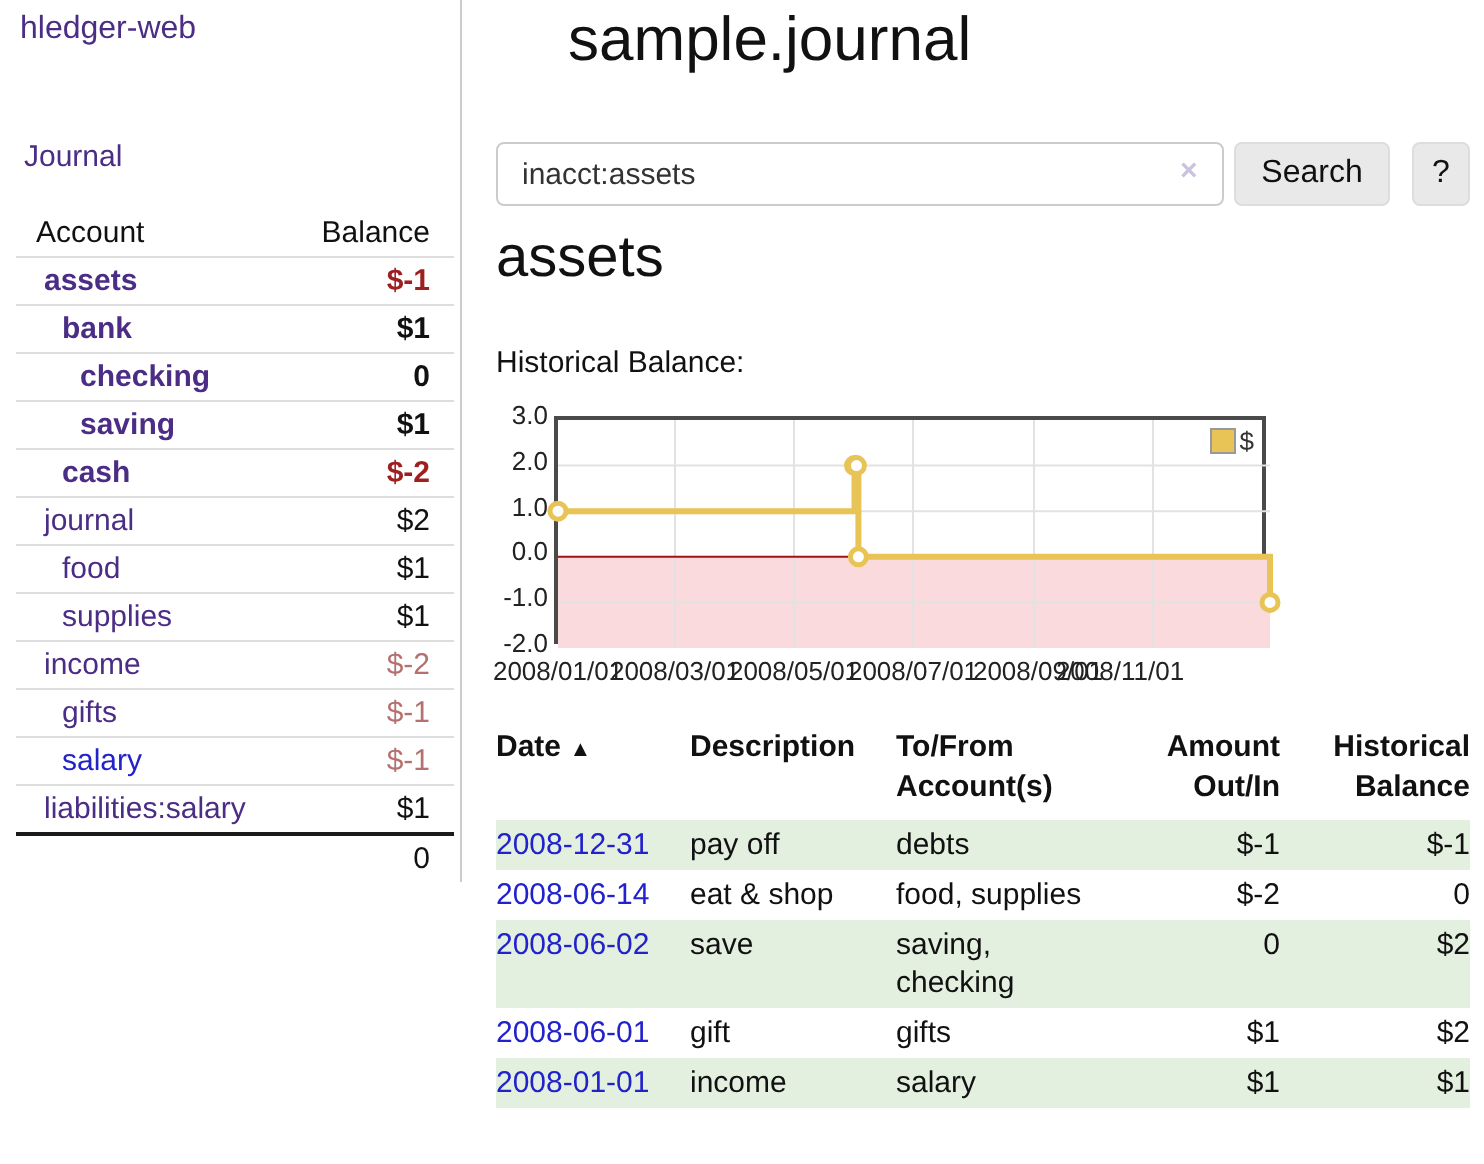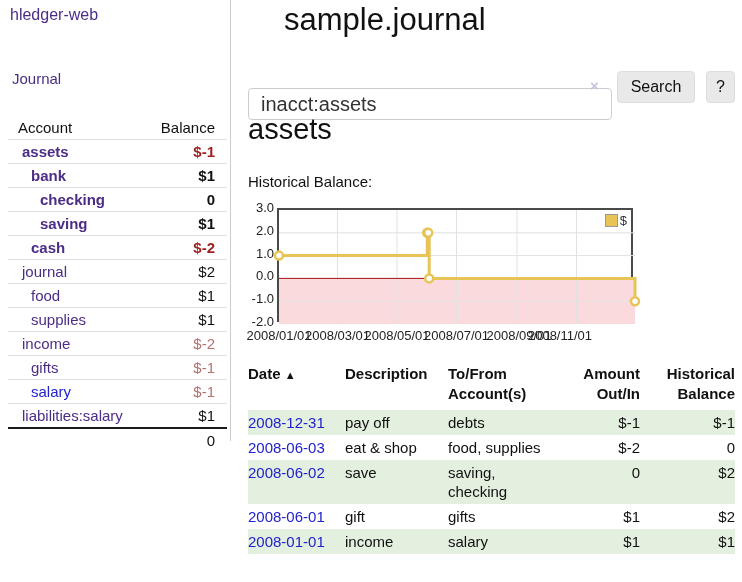--- a/index.html
+++ b/index.html
@@ -7,38 +7,38 @@
     font-family:"Liberation Sans","DejaVu Sans",sans-serif; color:#111; }
   #page { position:relative; width:742px; height:582px; }
 
   
   #sidebar { position:absolute; left:0; top:0; width:231px; height:582px; }
   #sidebar-divider { position:absolute; left:230px; top:0; width:1px; height:441px; background:#ccc; }
   .brand { position:absolute; left:10px; top:6px; font-size:16px; color:var(--purple); text-decoration:none; cursor:pointer; }
   .journal-link { position:absolute; left:12px; top:70px; font-size:15px; color:var(--purple); cursor:pointer; }
   #acct-table { position:absolute; left:8px; top:104px; width:219px; font-size:15px; }
   .acct-head { display:flex; justify-content:space-between; align-items:flex-end;
-    height:25px; padding:0 12px 3px 10px; border-bottom:1px solid #ddd; color:#111;margin-top:11px; }
+    height:25px; padding:0 12px 3px 10px; border-bottom:1px solid #ddd; color:#111; }
   .acct-row { position:relative; height:24px; line-height:23px; border-bottom:1px solid #ddd; }
   .acct-name { color:var(--purple); cursor:pointer; }
   .acct-name.blue { color:var(--blue); }
   .acct-bal { position:absolute; right:12px; top:0; color:#111; }
   .b { font-weight:bold; }
   .neg-strong { color:var(--negstrong); }
   .neg-soft { color:var(--negsoft); }
   .acct-total { position:relative; height:24px; line-height:23px; border-top:2px solid #1a1a1a; margin-top:-1px; }
   .acct-total span { position:absolute; right:12px; }
 
   
   #main { position:absolute; left:248px; top:0; width:487px; height:582px; }
   .page-title { position:absolute; left:0; top:2px; font-size:31px; font-weight:400; color:#111;margin-left:36px; }
   #search-row { position:absolute; left:0; top:71px; width:487px; height:32px; }
   #search-input { position:absolute; left:0; top:0; width:364px; height:32px; border:1px solid #ccc;
-    border-radius:4px; padding:0 30px 0 12px; font-size:20px; color:#333;
-    font-family:"Liberation Sans","DejaVu Sans",sans-serif; outline:none;margin-top:17px; }
+    border-radius:4px; padding:0 30px 0 12px; font-size:15px; color:#333;
+    font-family:"Liberation Sans","DejaVu Sans",sans-serif; outline:none; }
   #search-clear { position:absolute; left:342px; top:6px; font-size:15px; font-weight:bold;
     color:#cbc3de; cursor:pointer; }
   .btn { position:absolute; top:0; height:32px; background:#e9e9e9; border:1px solid #ddd;
     border-radius:4px; font-size:16px; color:#111; text-align:center; line-height:30px; cursor:pointer;
     font-family:"Liberation Sans","DejaVu Sans",sans-serif; }
   #search-btn { left:369px; width:78px; }
   #help-btn { left:458px; width:29px; }
   .acct-heading { position:absolute; left:0; top:113px; font-size:29px; font-weight:400; color:#111; }
   .chart-heading { position:absolute; left:0; top:173px; font-size:15px; font-weight:normal; color:#111; }
 
@@ -176,21 +176,21 @@
       </thead>
       <tbody id="register-body">
           <tr class="shaded">
             <td><span class="date-link">2008-12-31</span></td>
             <td>pay off</td>
             <td>debts</td>
             <td class="num neg">$-1</td>
             <td class="num neg">$-1</td>
           </tr>
           <tr>
-            <td><span class="date-link">2008-06-03</span></td>
+            <td><span class="date-link">2008-06-14</span></td>
             <td>eat &amp; shop</td>
             <td>food, supplies</td>
             <td class="num neg">$-2</td>
             <td class="num">0</td>
           </tr>
           <tr class="shaded">
             <td><span class="date-link">2008-06-02</span></td>
             <td>save</td>
             <td>saving, checking</td>
             <td class="num">0</td>

